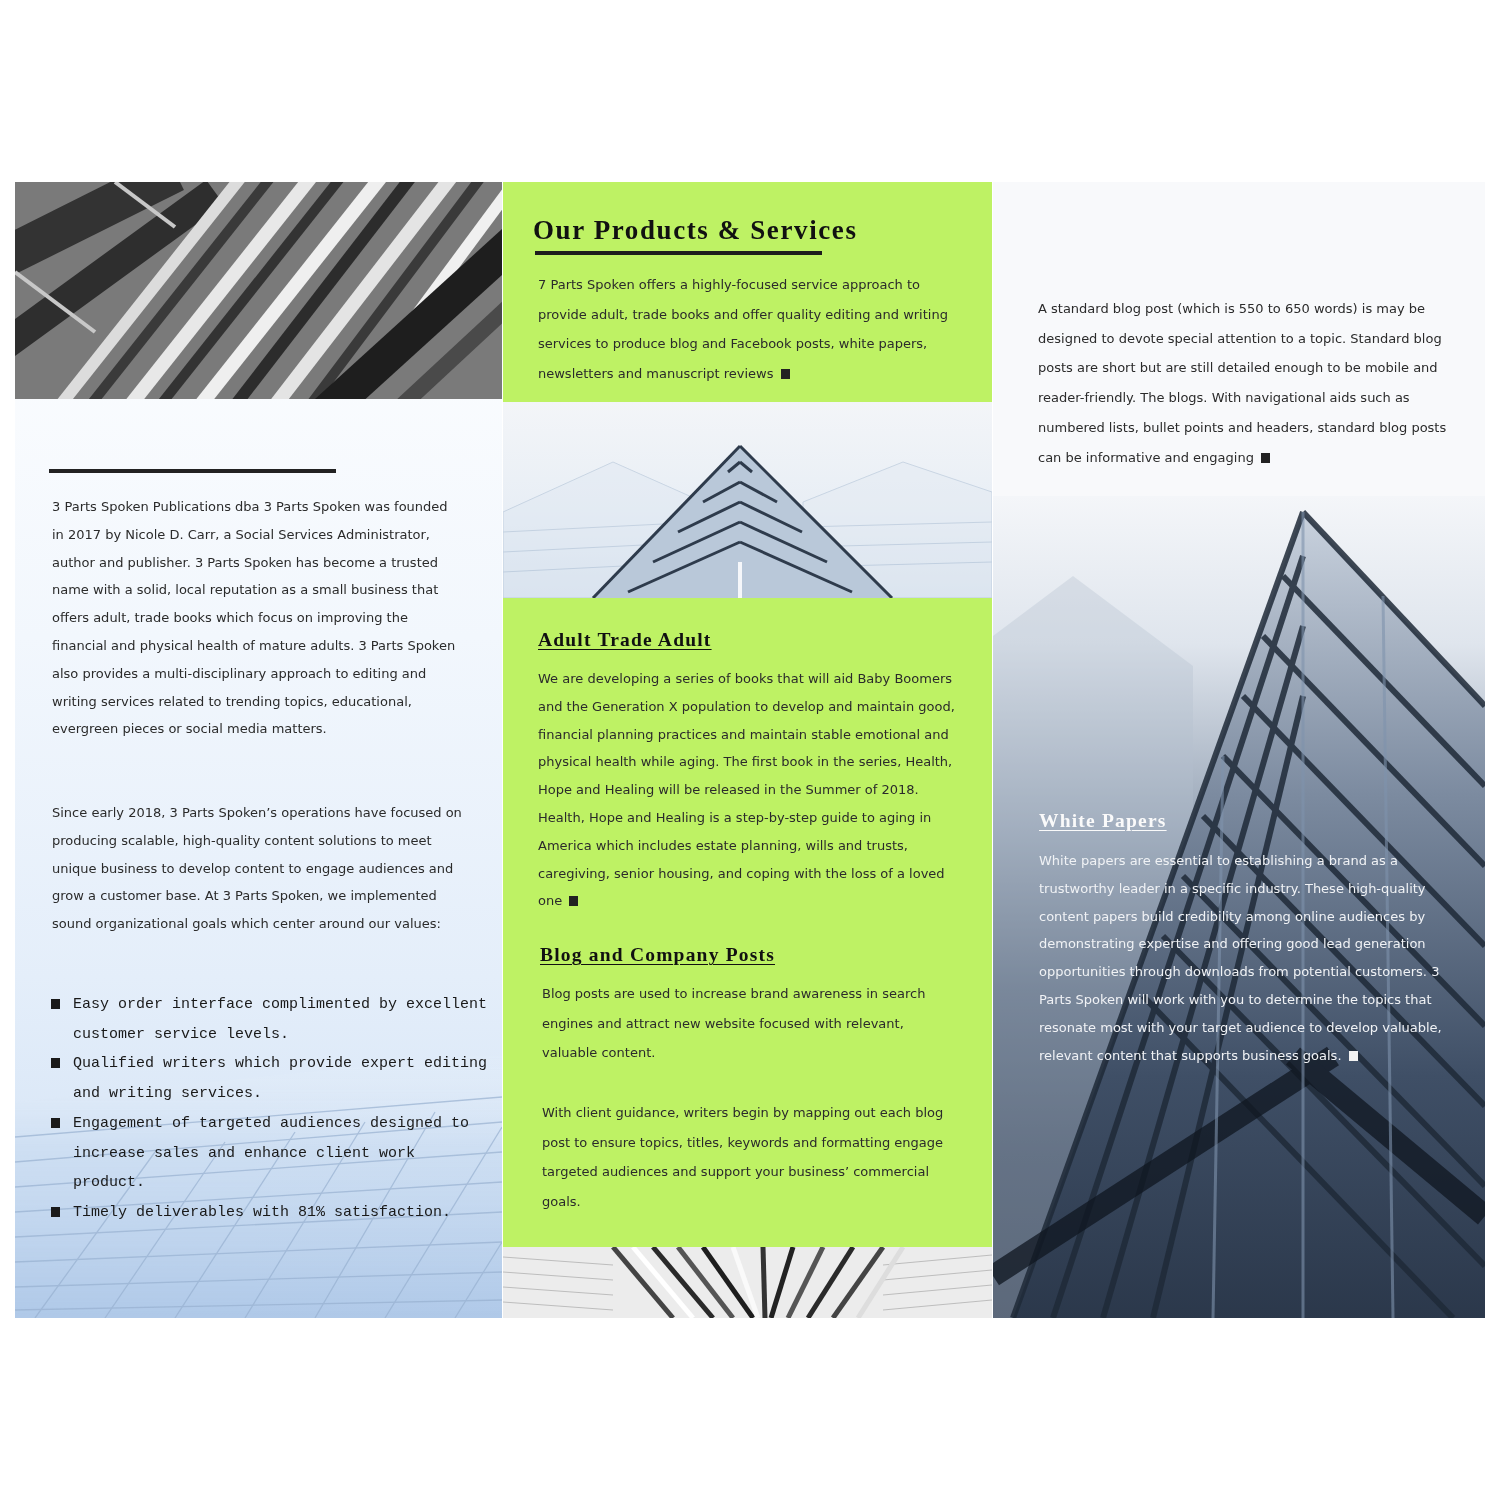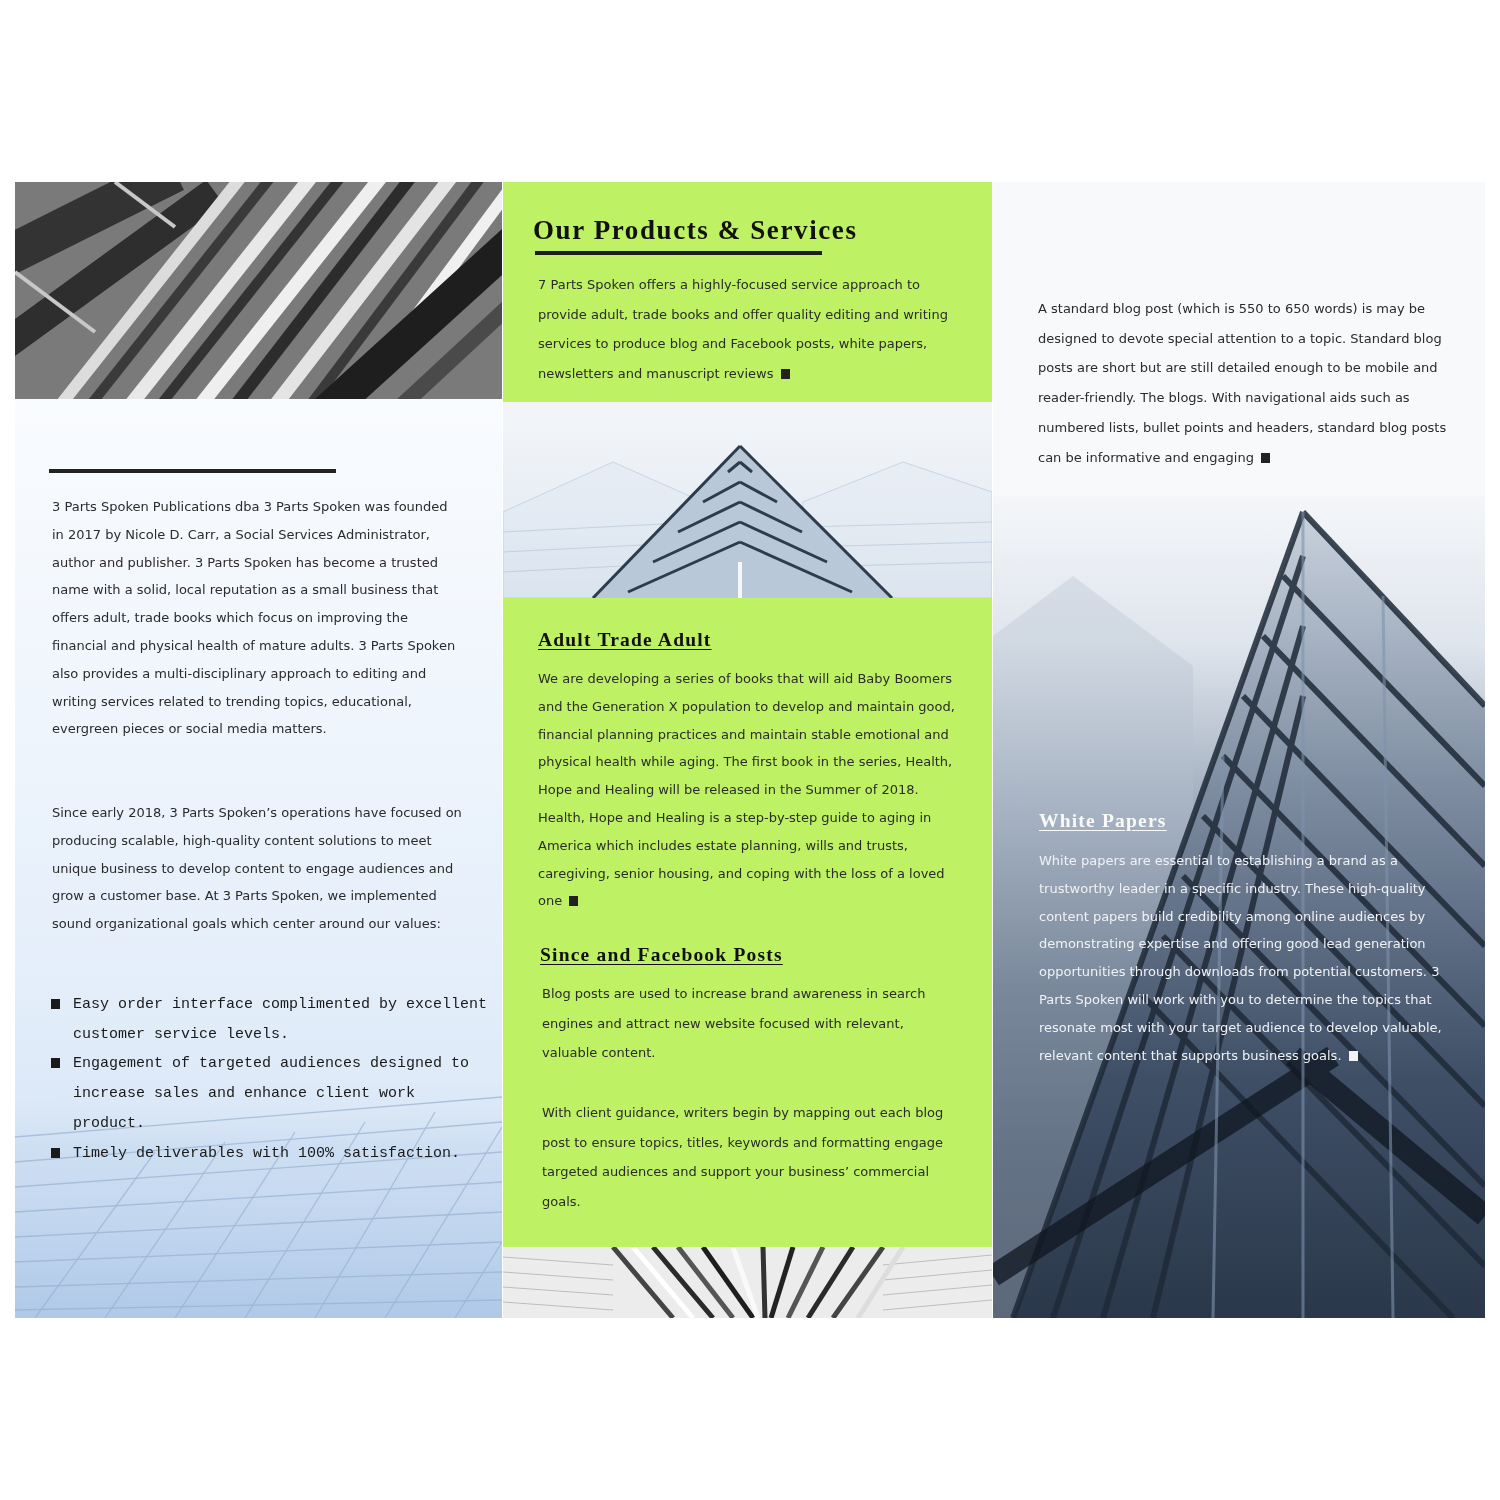--- a/index.html
+++ b/index.html
@@ -104,22 +104,23 @@
       </g>
     </svg>
   </div>
 
   <div id="overview-rule"></div>
   <p id="overview-p1" class="body-text">3 Parts Spoken Publications dba 3 Parts Spoken was founded in 2017 by Nicole D. Carr, a Social Services Administrator, author and publisher.  3 Parts Spoken has become a trusted name with a solid, local reputation as a small business that offers adult, trade books which focus on improving the financial and physical health of mature adults.   3 Parts Spoken also provides a multi-disciplinary approach to editing and writing services related to trending topics, educational, evergreen pieces or social media matters.</p>
   <p id="overview-p2" class="body-text">Since early 2018, 3 Parts Spoken’s operations have focused on producing scalable, high-quality content solutions to meet unique business to develop content to engage audiences and grow a customer base.  At 3 Parts Spoken, we implemented sound organizational goals which center around our values:</p>
 
   <ul id="values-list">
     <li><span class="sq"></span><span>Easy order interface complimented by excellent customer service levels.</span></li>
+    <li><span class="sq"></span><span>Qualified writers which provide expert editing and writing services.</span></li>
     <li><span class="sq"></span><span>Engagement of targeted audiences designed to increase sales and enhance client work product.</span></li>
-    <li><span class="sq"></span><span>Timely deliverables with 100% satisfaction.</span></li>
+    <li><span class="sq"></span><span>Timely deliverables with 81% satisfaction.</span></li>
   </ul>
 </section>
 
 <section class="panel" id="panel-mid">
   <h2 id="services-title" class="serif-title">Our Products &amp; Services</h2>
   <div id="services-rule"></div>
   <p id="services-intro" class="body-text"><span>7 Parts Spoken offers a highly-focused service approach to provide adult, trade books and offer quality editing and writing services to produce blog and Facebook posts, white papers, newsletters and manuscript reviews</span><span class="eos"></span></p>
 
   <div class="img-mid-tower">
     <svg width="489" height="196" viewBox="0 0 489 196">
@@ -148,21 +149,21 @@
         <line x1="125" y1="190" x2="237" y2="140"></line>
           <line x1="237" y1="140" x2="349" y2="190"></line>
         <line x1="237" y1="160" x2="237" y2="196" stroke="#f5f7fa" stroke-width="4"></line>
       </g>
     </svg>
   </div>
 
   <h3 id="adult-title" class="serif-title">Adult Trade Adult</h3>
   <p id="adult-body" class="body-text"><span>We are developing a series of books that will aid Baby Boomers and the Generation X population to develop and maintain good, financial planning practices and maintain stable emotional and physical health while aging.  The first book in the series, Health, Hope and Healing will be released in the Summer of 2018.  Health, Hope and Healing is a step-by-step guide to aging in America which includes estate planning, wills and trusts, caregiving, senior housing, and coping with the loss of a loved one</span><span class="eos"></span></p>
 
-  <h3 id="blog-title" class="serif-title">Since and Facebook Posts</h3>
+  <h3 id="blog-title" class="serif-title">Blog and Company Posts</h3>
   <p id="blog-p1" class="body-text">Blog posts are used to increase brand awareness in search engines and attract new website focused with relevant, valuable content.</p>
   <p id="blog-p2" class="body-text">With client guidance, writers begin by mapping out each blog post to ensure topics, titles, keywords and formatting engage targeted audiences and support your business’ commercial goals.</p>
 
   <div class="img-mid-bottom">
     <svg width="489" height="71" viewBox="0 0 489 71">
       <rect width="489" height="71" fill="#ececec"></rect>
       <g stroke="#bdbdbd" stroke-width="1">
         <line x1="0" y1="10" x2="110" y2="18"></line>
           <line x1="0" y1="25" x2="110" y2="33"></line>
         <line x1="0" y1="40" x2="110" y2="48"></line>

